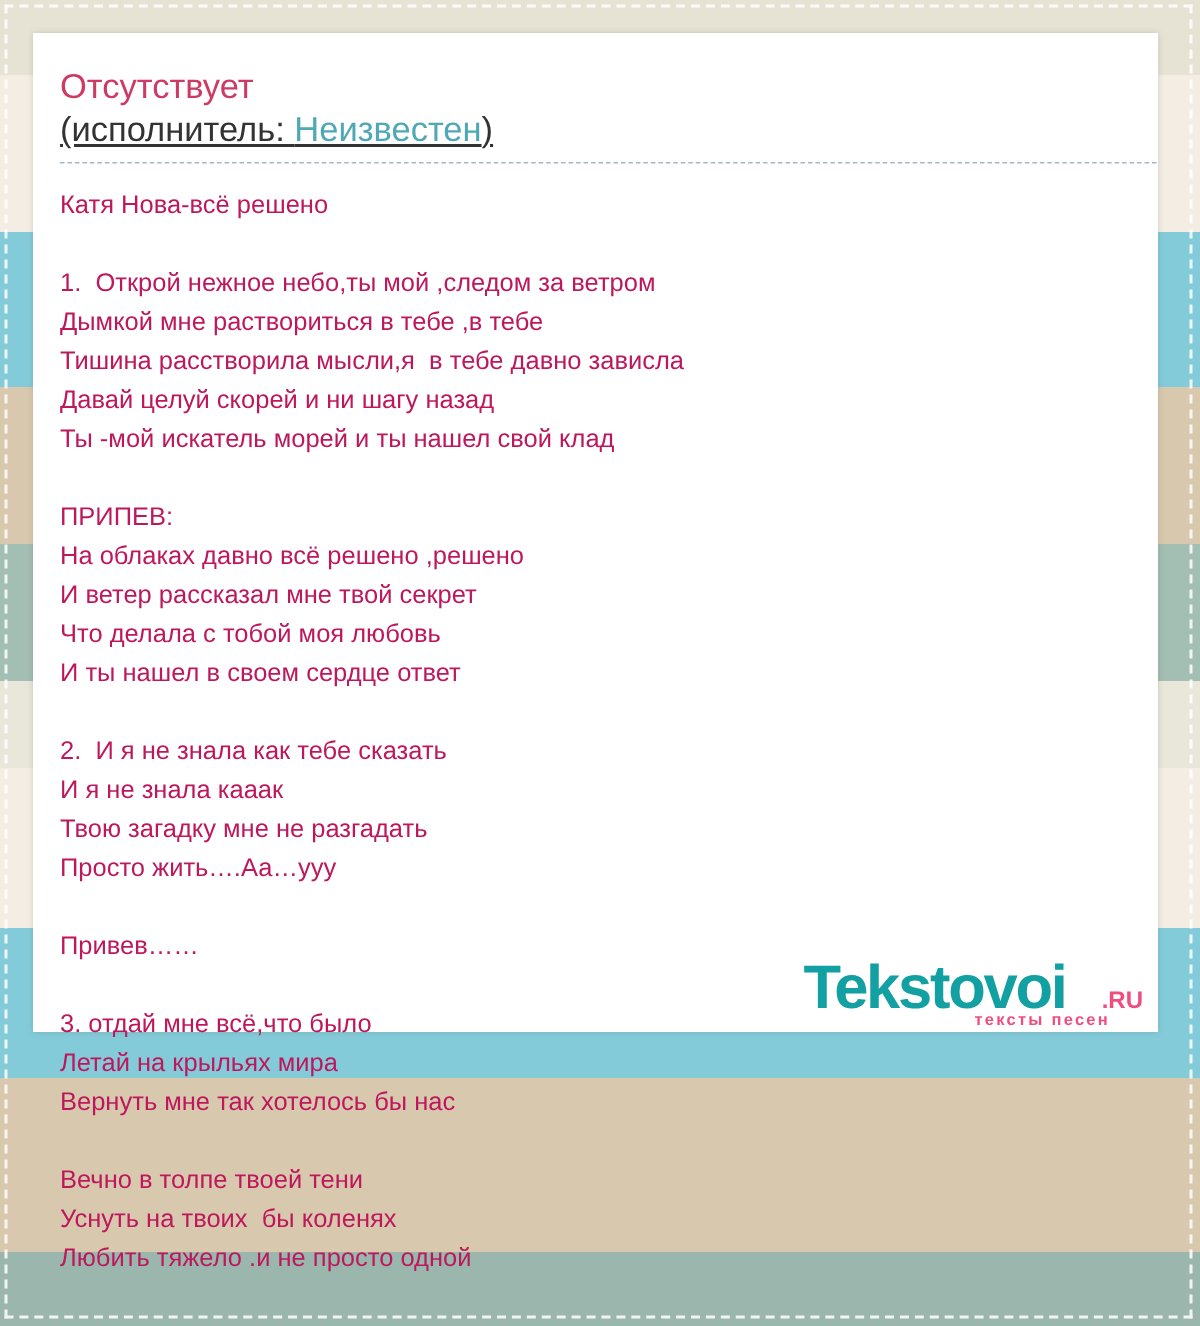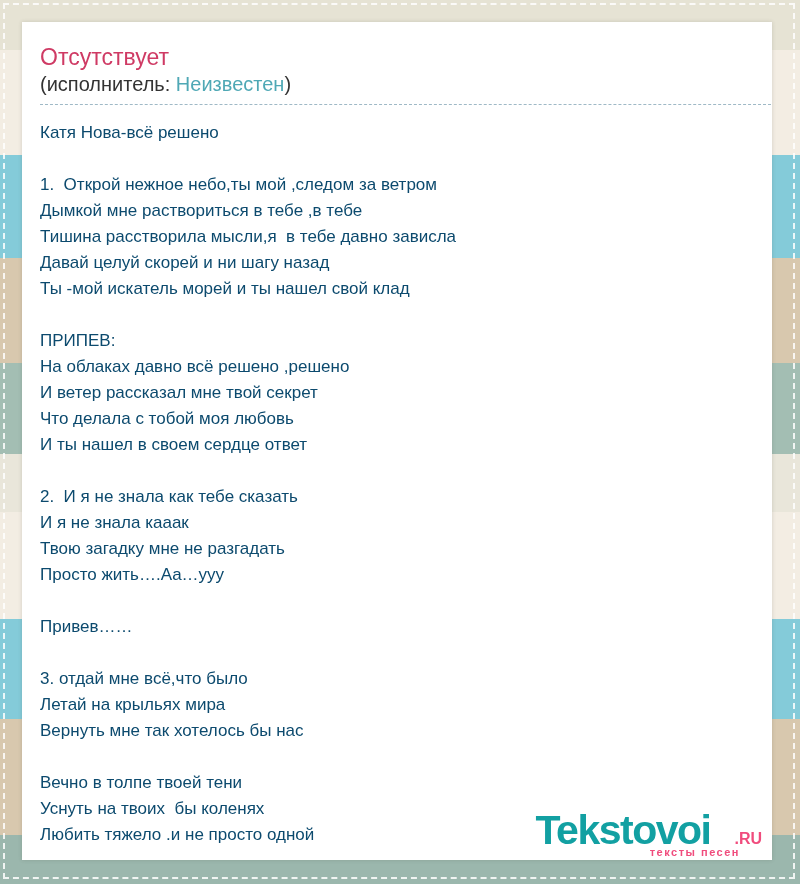--- a/index.html
+++ b/index.html
@@ -30,51 +30,52 @@
     position: absolute;
     left: 3px; top: 3px;
     width: 788px; height: 872px;
     border: 2px dashed rgba(255,255,255,0.85);
     pointer-events: none;
     z-index: 1;
   }
   .card {
     position: absolute;
     left: 22px; top: 22px;
-    width: 750px; height: 838px;
+    width: 750px; height: 666px;
     background: #ffffff;
     box-sizing: border-box;
     padding: 22px 1px 0 18px;
     box-shadow: 0 0 4px rgba(60,60,50,0.18);
     z-index: 2;
   }
   .song-title {
     margin: 0;
     font-size: 23px;
     font-weight: 400;
     line-height: 1.15;
     color: #cf3a64;
   }
   .artist-line {
-    font-size: 20px;
+    font-size: 23px;
     color: #333333;
     margin-top: 3px;
     padding-bottom: 8px;
     border-bottom: 1px dashed #9fb9c6;
+    text-decoration: underline;
   }
   .artist-link {
     color: #4fa8b5;
     text-decoration: none;
     cursor: pointer;
   }
   .lyrics {
     margin-top: 15px;
     font-size: 17px;
     line-height: 26px;
-    color: #0c4a6e;
+    color: #be185d;
     white-space: pre-wrap;
   }
   .logo {
     position: absolute;
     right: 10px;
     bottom: 2px;
     text-align: right;
     cursor: pointer;
     line-height: 1;
   }

